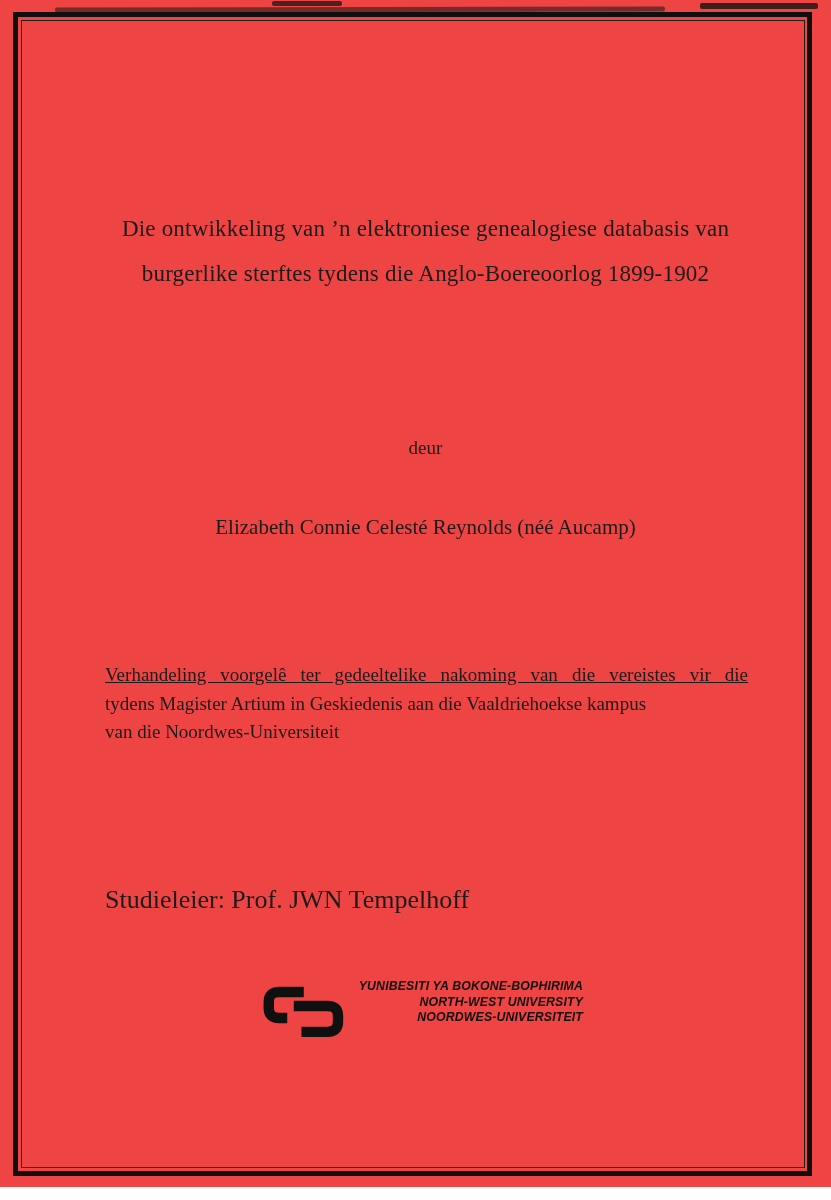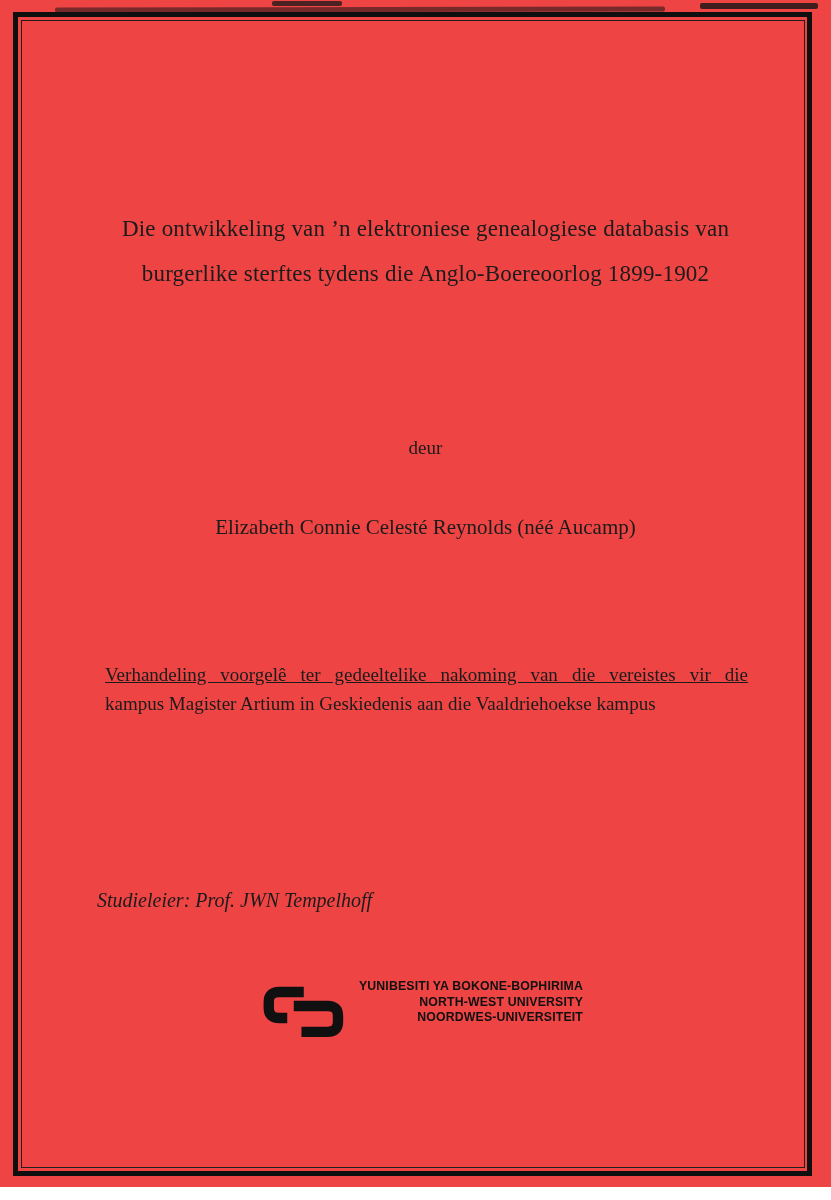--- a/index.html
+++ b/index.html
@@ -65,25 +65,24 @@
   .statement .just {
     display: block;
     text-align: justify;
     text-align-last: justify;
     white-space: normal;
     text-decoration: underline;
   }
   .statement .ital { }
   .supervisor-block {
     position: absolute;
-    left: 97px;
+    left: 105px;
     top: 886px;
-    font-size: 20px;
+    font-size: 26px;
     line-height: 28.5px;
-    font-style: italic;
   }
   
   .logo {
     position: absolute;
     left: 253px;
     top: 975px;
     display: flex;
     align-items: flex-start;
   }
   .logo-mark { flex: 0 0 auto; margin-top: 2px; }
@@ -92,20 +91,21 @@
     margin-top: 4px;
     width: 228px;
     font-family: "Liberation Sans", sans-serif;
     font-size: 12.3px;
     font-weight: 700;
     line-height: 15.5px;
     letter-spacing: 0.15px;
     color: #101010;
     text-align: right;
     white-space: nowrap;
+    font-style: italic;
   }
 </style>
 </head>
 <body>
 
 <div class="page">
 
   <div class="border-outer"></div>
   <div class="border-inner"></div>
 
@@ -119,21 +119,22 @@
     <div>Die ontwikkeling van ’n elektroniese genealogiese databasis van</div>
     <div>burgerlike sterftes tydens die Anglo-Boereoorlog 1899-1902</div>
   </div>
 
   <div class="centered byline">deur</div>
 
   <div class="centered author">Elizabeth Connie Celesté Reynolds (néé Aucamp)</div>
 
   <div class="statement">
     <span class="just">Verhandeling voorgelê ter gedeeltelike nakoming van die vereistes vir die</span>
-    <span><span>kampus </span><span class="ital">Magister Artium</span><span> in Geskiedenis aan die Vaaldriehoekse kampus</span></span><br>
+    <span><span>tydens </span><span class="ital">Magister Artium</span><span> in Geskiedenis aan die Vaaldriehoekse kampus</span></span><br>
+    <span>van die Noordwes-Universiteit</span>
   </div>
 
   <div class="supervisor-block">
     <div>Studieleier: Prof. JWN Tempelhoff</div>
   </div>
 
   <div class="logo">
     <svg class="logo-mark" width="100" height="68" viewBox="0 0 130 88" preserveAspectRatio="none" fill="none" stroke="#101010" stroke-width="13.5" stroke-linecap="butt" stroke-linejoin="round">
       <path d="M 66 19.5 H 34 Q 20.5 19.5 20.5 32 V 40 Q 20.5 53 34 53 H 44.5"></path>
       <path d="M 53 37.5 H 97 Q 110.5 37.5 110.5 50 V 58 Q 110.5 71 97 71 H 63"></path>

